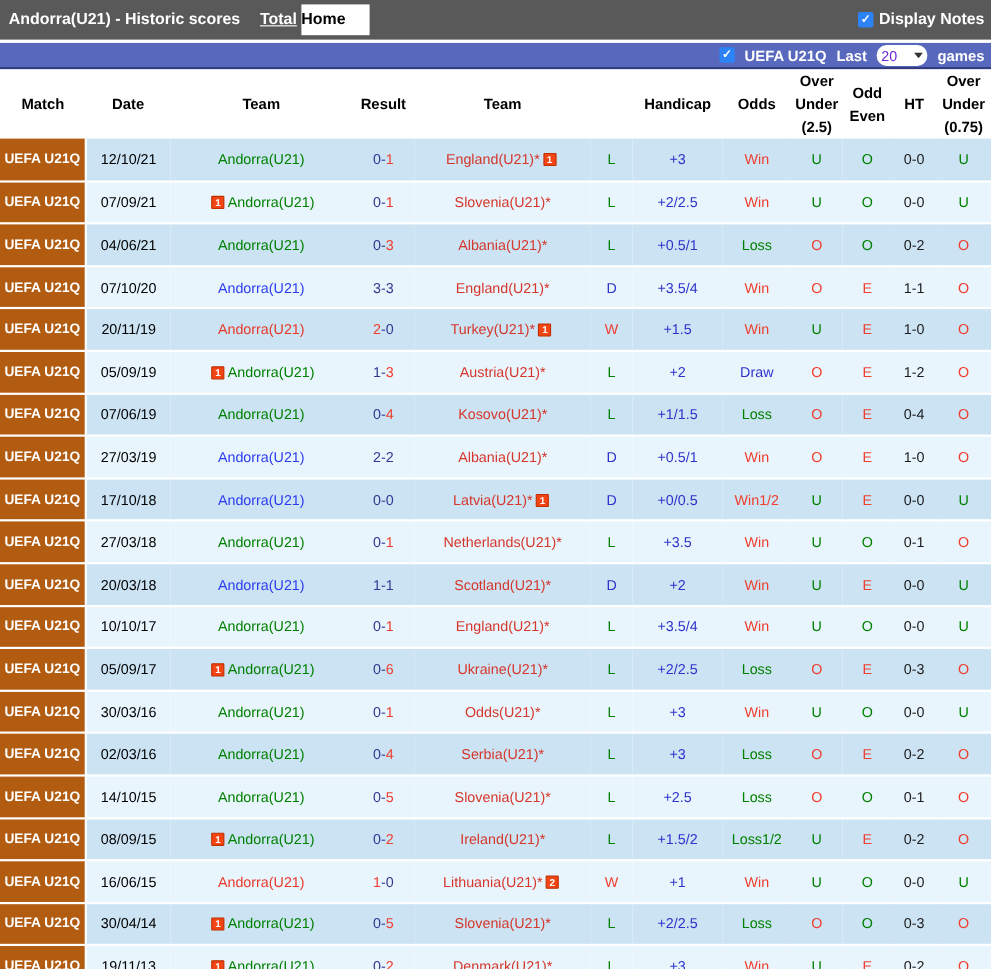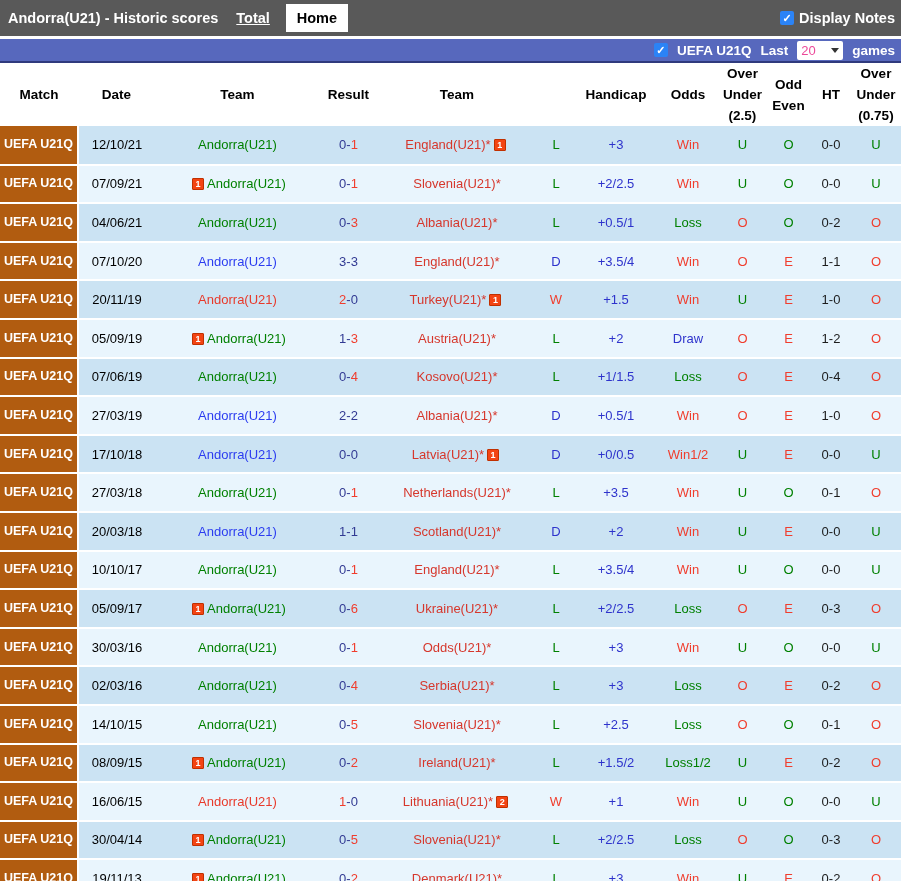--- a/index.html
+++ b/index.html
@@ -3,30 +3,30 @@
 <meta charset="utf-8">
 <style>
   * { margin:0; padding:0; box-sizing:border-box; }
   body { font-family:"Liberation Sans", sans-serif; background:#fff; }
   .app { width:901px; height:881px; overflow:hidden; background:#fff; }
 
   
   .topbar { height:36px; background:#595959; display:flex; align-items:center; color:#fff; font-weight:bold; font-size:14.5px; }
   .topbar .title { margin-left:8px; }
   .tab-total { margin-left:18px; color:#fff; text-decoration:underline; cursor:pointer; }
-  .tab-home { margin-left:16px; height:28px; width:62px; background:#fff; color:#000; display:flex; align-items:center; justify-content:center; cursor:pointer; }
+  .tab-home { margin-left:4px; height:28px; width:62px; background:#fff; color:#000; display:flex; align-items:center; cursor:pointer; }
   .topbar .spacer { flex:1; }
   .notes-wrap { display:flex; align-items:center; gap:5px; margin-right:6px; }
 
   
   .cbx { width:14px; height:14px; background:#2b83f6; border-radius:2px; display:inline-flex; align-items:center; justify-content:center; color:#fff; font-size:11px; line-height:1; cursor:pointer; flex:0 0 auto; }
 
   
   .filterbar { height:24px; margin-top:3px; background:#5768bd; border-bottom:2px solid #2f3a7d; display:flex; align-items:center; justify-content:flex-end; gap:9px; color:#fff; font-weight:bold; font-size:13.5px; padding-right:6px; }
-  .select { width:46px; height:19px; background:#fff; color:#ec4899; font-weight:normal; font-size:13px; display:flex; align-items:center; justify-content:space-between; padding:0 4px; border-radius:2px; cursor:pointer; }
+  .select { width:46px; height:19px; background:#fff; color:#6d28d9; font-weight:normal; font-size:13px; display:flex; align-items:center; justify-content:space-between; padding:0 4px; border-radius:9px; cursor:pointer; }
   .select .arr { width:0; height:0; border-left:4px solid transparent; border-right:4px solid transparent; border-top:5px solid #333; }
 
   
   table { width:901px; border-collapse:collapse; table-layout:fixed; font-size:13px; }
   thead th { height:51px; background:#fff; color:#000; font-weight:bold; font-size:13.5px; text-align:center; vertical-align:middle; line-height:21px; }
   th .narrow { display:inline-block; max-width:46px; word-break:break-all; }
   tbody td { height:38.6px; text-align:center; vertical-align:middle; border-bottom:2px solid #fff; }
   tbody tr:nth-child(odd) td { background:#cbe3f3; }
   tbody tr:nth-child(even) td { background:#e9f5fd; }
   td.league { background:#b15c10 !important; color:#fff; font-weight:bold; font-size:12.5px; line-height:15px; border-right:2px solid #fff; cursor:pointer; padding:2px; }

